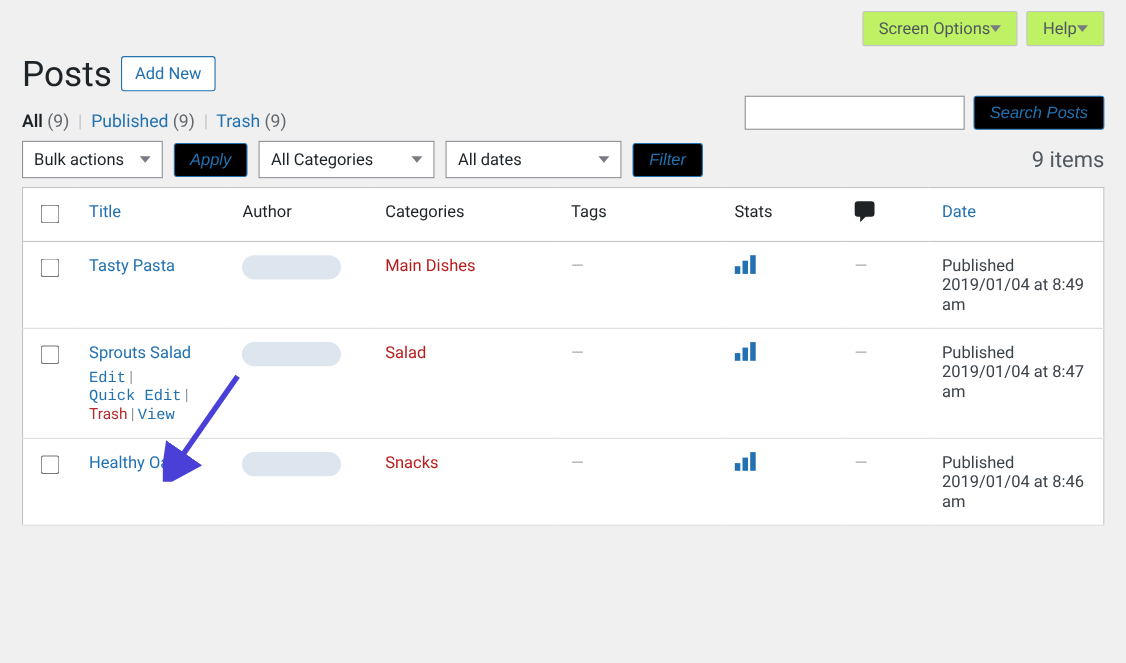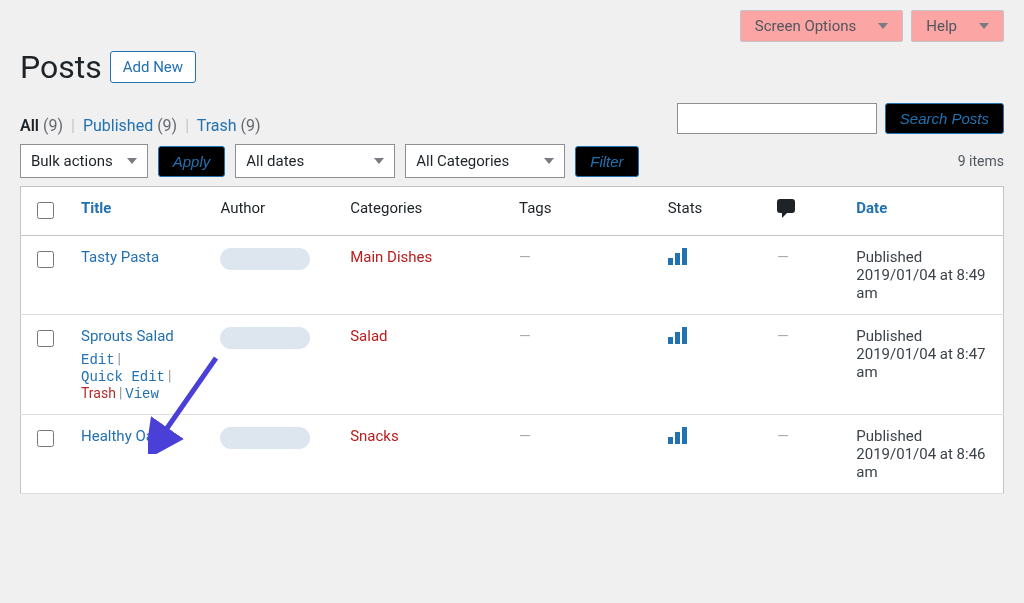--- a/index.html
+++ b/index.html
@@ -6,57 +6,57 @@
   body {
     margin: 0;
     font-family: -apple-system, BlinkMacSystemFont, "Segoe UI", Roboto, sans-serif;
     background: #f0f0f1;
     color: #1d2327;
     font-size: 15px;
   }
   .wrap { padding: 10px 20px 20px 20px; }
   .top-buttons { display:flex; justify-content:flex-end; gap:8px; margin-bottom: 6px; }
   .top-btn {
-    background: #fca5a5; border: 1px solid #c3c4c7; padding: 6px 14px;
-    color: #50575e; font-size: 15px; cursor: pointer; display:flex; align-items:center; gap:22px;
+    background: #bef264; border: 1px solid #c3c4c7; padding: 6px 14px;
+    color: #50575e; font-size: 15px; cursor: pointer; display:flex; align-items:center; gap:0;
     border-radius: 2px;
   }
   .caret-down { display:inline-block; width:0; height:0; border-left:5px solid transparent;
     border-right:5px solid transparent; border-top:6px solid #787c82; }
   h1.title { font-size: 32px; font-weight: 400; margin: 0; display:inline-block; }
   .page-title-action {
     display:inline-block; margin-left:8px; padding:6px 12px;
     border:1px solid #2271b1; color:#2271b1; background:#fff; font-size:15px;
     border-radius:3px; cursor:pointer;
   }
-  .header-row { display:flex; align-items:center; margin-bottom:30px;}
+  .header-row { display:flex; align-items:center; margin-bottom:14px;}
   .subsubsub { font-size: 16px; color:#646970; margin-bottom: 12px; }
   .subsubsub .lnk { color:#2271b1; cursor:pointer; }
   .subsubsub .current { color:#1d2327; font-weight:600; }
   .subsubsub .sep { margin:0 4px; color:#c3c4c7; }
   .search-row { display:flex; justify-content:flex-end; gap:8px; margin-top:-44px; margin-bottom:10px;}
   .search-input { width:200px; border:1px solid #8c8f94; padding:6px; font-size:15px; }
   .btn-outline {
     background:#000000; border:1px solid #2271b1; color:#2271b1;
     padding:6px 14px; font-size:15px; border-radius:3px; cursor:pointer;font-style:italic;
   }
   .tablenav { display:flex; align-items:center; gap:10px; margin-bottom:8px; }
   .select-box {
     background:#fff; border:1px solid #8c8f94; padding:6px 34px 6px 10px; font-size:15px;
     position:relative; cursor:pointer; display:inline-flex; align-items:center;
     min-height:34px;
   }
   .select-box .caret-down { position:absolute; right:10px; top:50%; transform:translateY(-50%); }
-  .pager { margin-left:auto; color:#50575e; font-size:14px; }
+  .pager { margin-left:auto; color:#50575e; font-size:20px; }
   table.wp-list { width:100%; border-collapse:collapse; background:#fff; border:1px solid #c3c4c7; }
   table.wp-list th, table.wp-list td {
     padding:12px 12px; text-align:left; vertical-align:top; font-size:15px;
   }
   table.wp-list th { border-bottom:1px solid #c3c4c7; font-weight:400; color:#1d2327; }
-  table.wp-list th .sortable { color:#2271b1; cursor:pointer; font-weight:700; }
+  table.wp-list th .sortable { color:#2271b1; cursor:pointer; font-weight:400; }
   table.wp-list tbody tr { border-bottom:1px solid #dcdcde; }
   .col-cb { width:34px; }
   .col-title { width:140px; }
   .col-author { width:130px; }
   .col-cat { width:170px; }
   .col-tags { width:150px; }
   .col-stats { width:110px; }
   .col-comments { width:80px; text-align:left; }
   .col-date { width:160px; }
   .row-title { color:#2271b1; font-weight:400; cursor:pointer; display:block; }
@@ -130,25 +130,25 @@
     <button class="btn-outline">Search Posts</button>
   </div>
 
   <div class="tablenav">
     <div class="select-box">
       <span>Bulk actions</span>
       <span class="caret-down"></span>
     </div>
     <button class="btn-outline">Apply</button>
     <div class="select-box" style="min-width:160px">
+      <span>All Categories</span>
+      <span class="caret-down"></span>
+    </div>
+    <div class="select-box" style="min-width:160px">
       <span>All dates</span>
-      <span class="caret-down"></span>
-    </div>
-    <div class="select-box" style="min-width:160px">
-      <span>All Categories</span>
       <span class="caret-down"></span>
     </div>
     <button class="btn-outline">Filter</button>
     <div class="pager">9 items</div>
   </div>
 
   <div class="posts-table-wrapper">
   <table class="wp-list">
     <thead>
       <tr>

